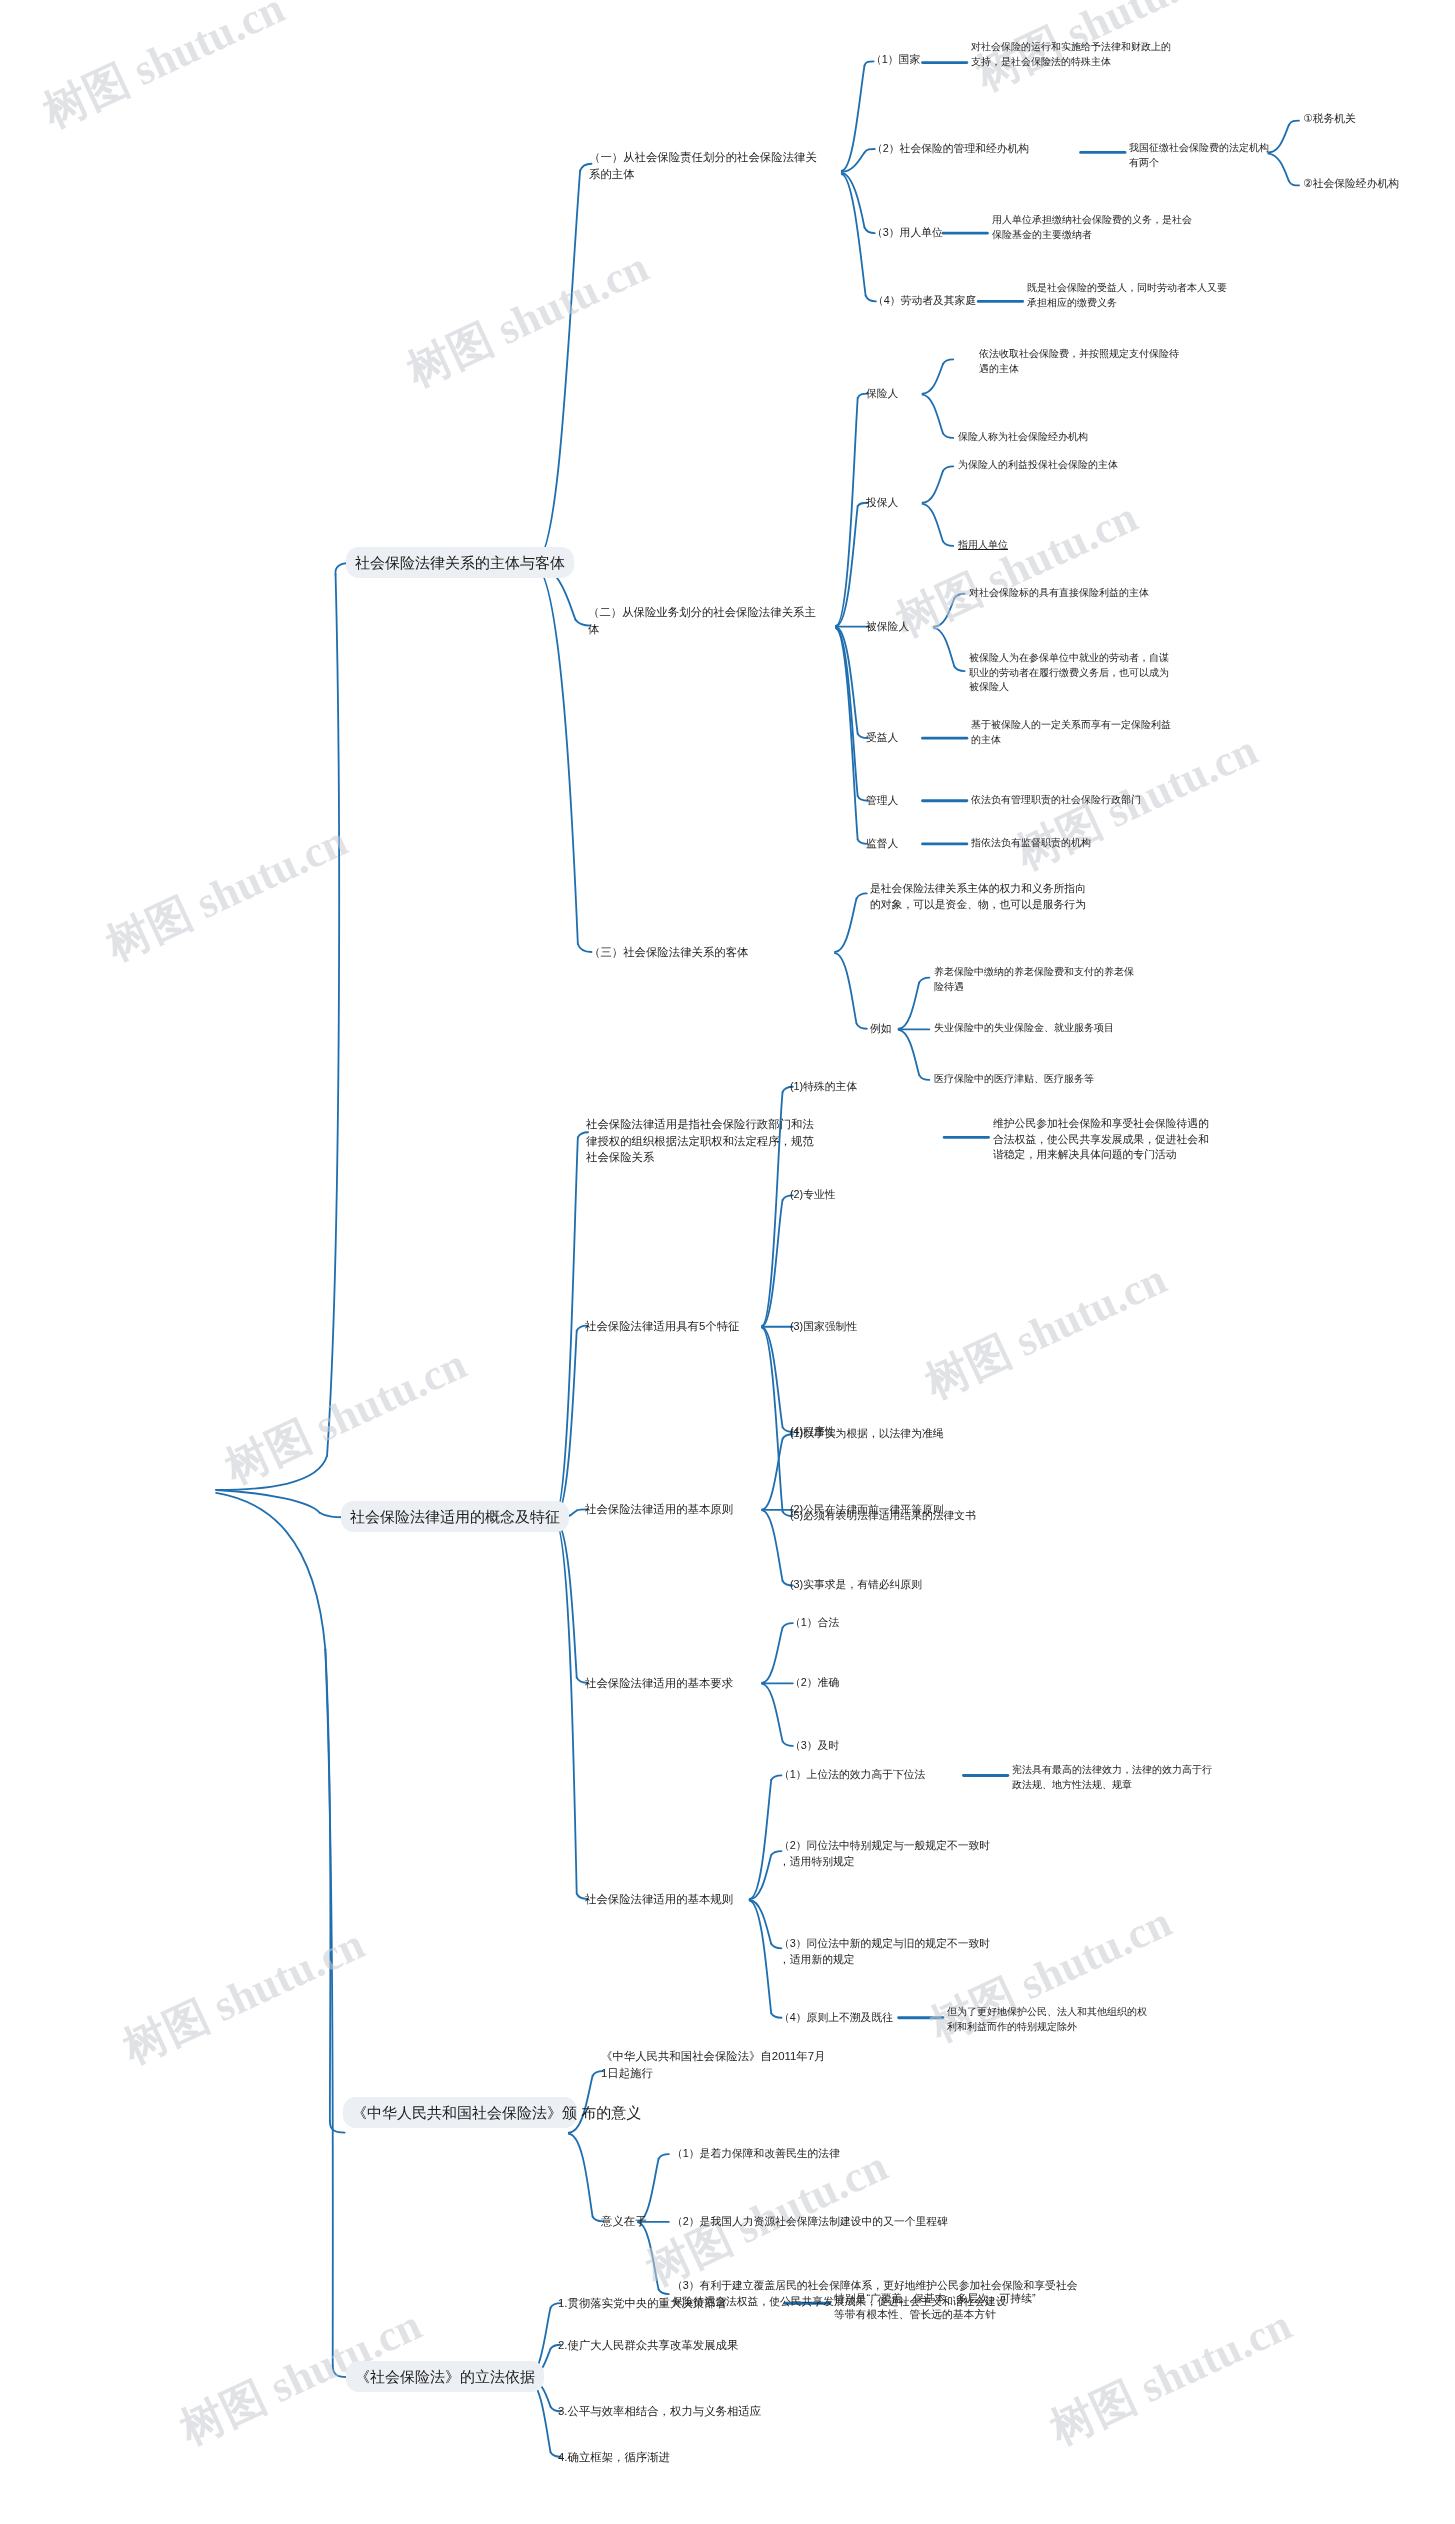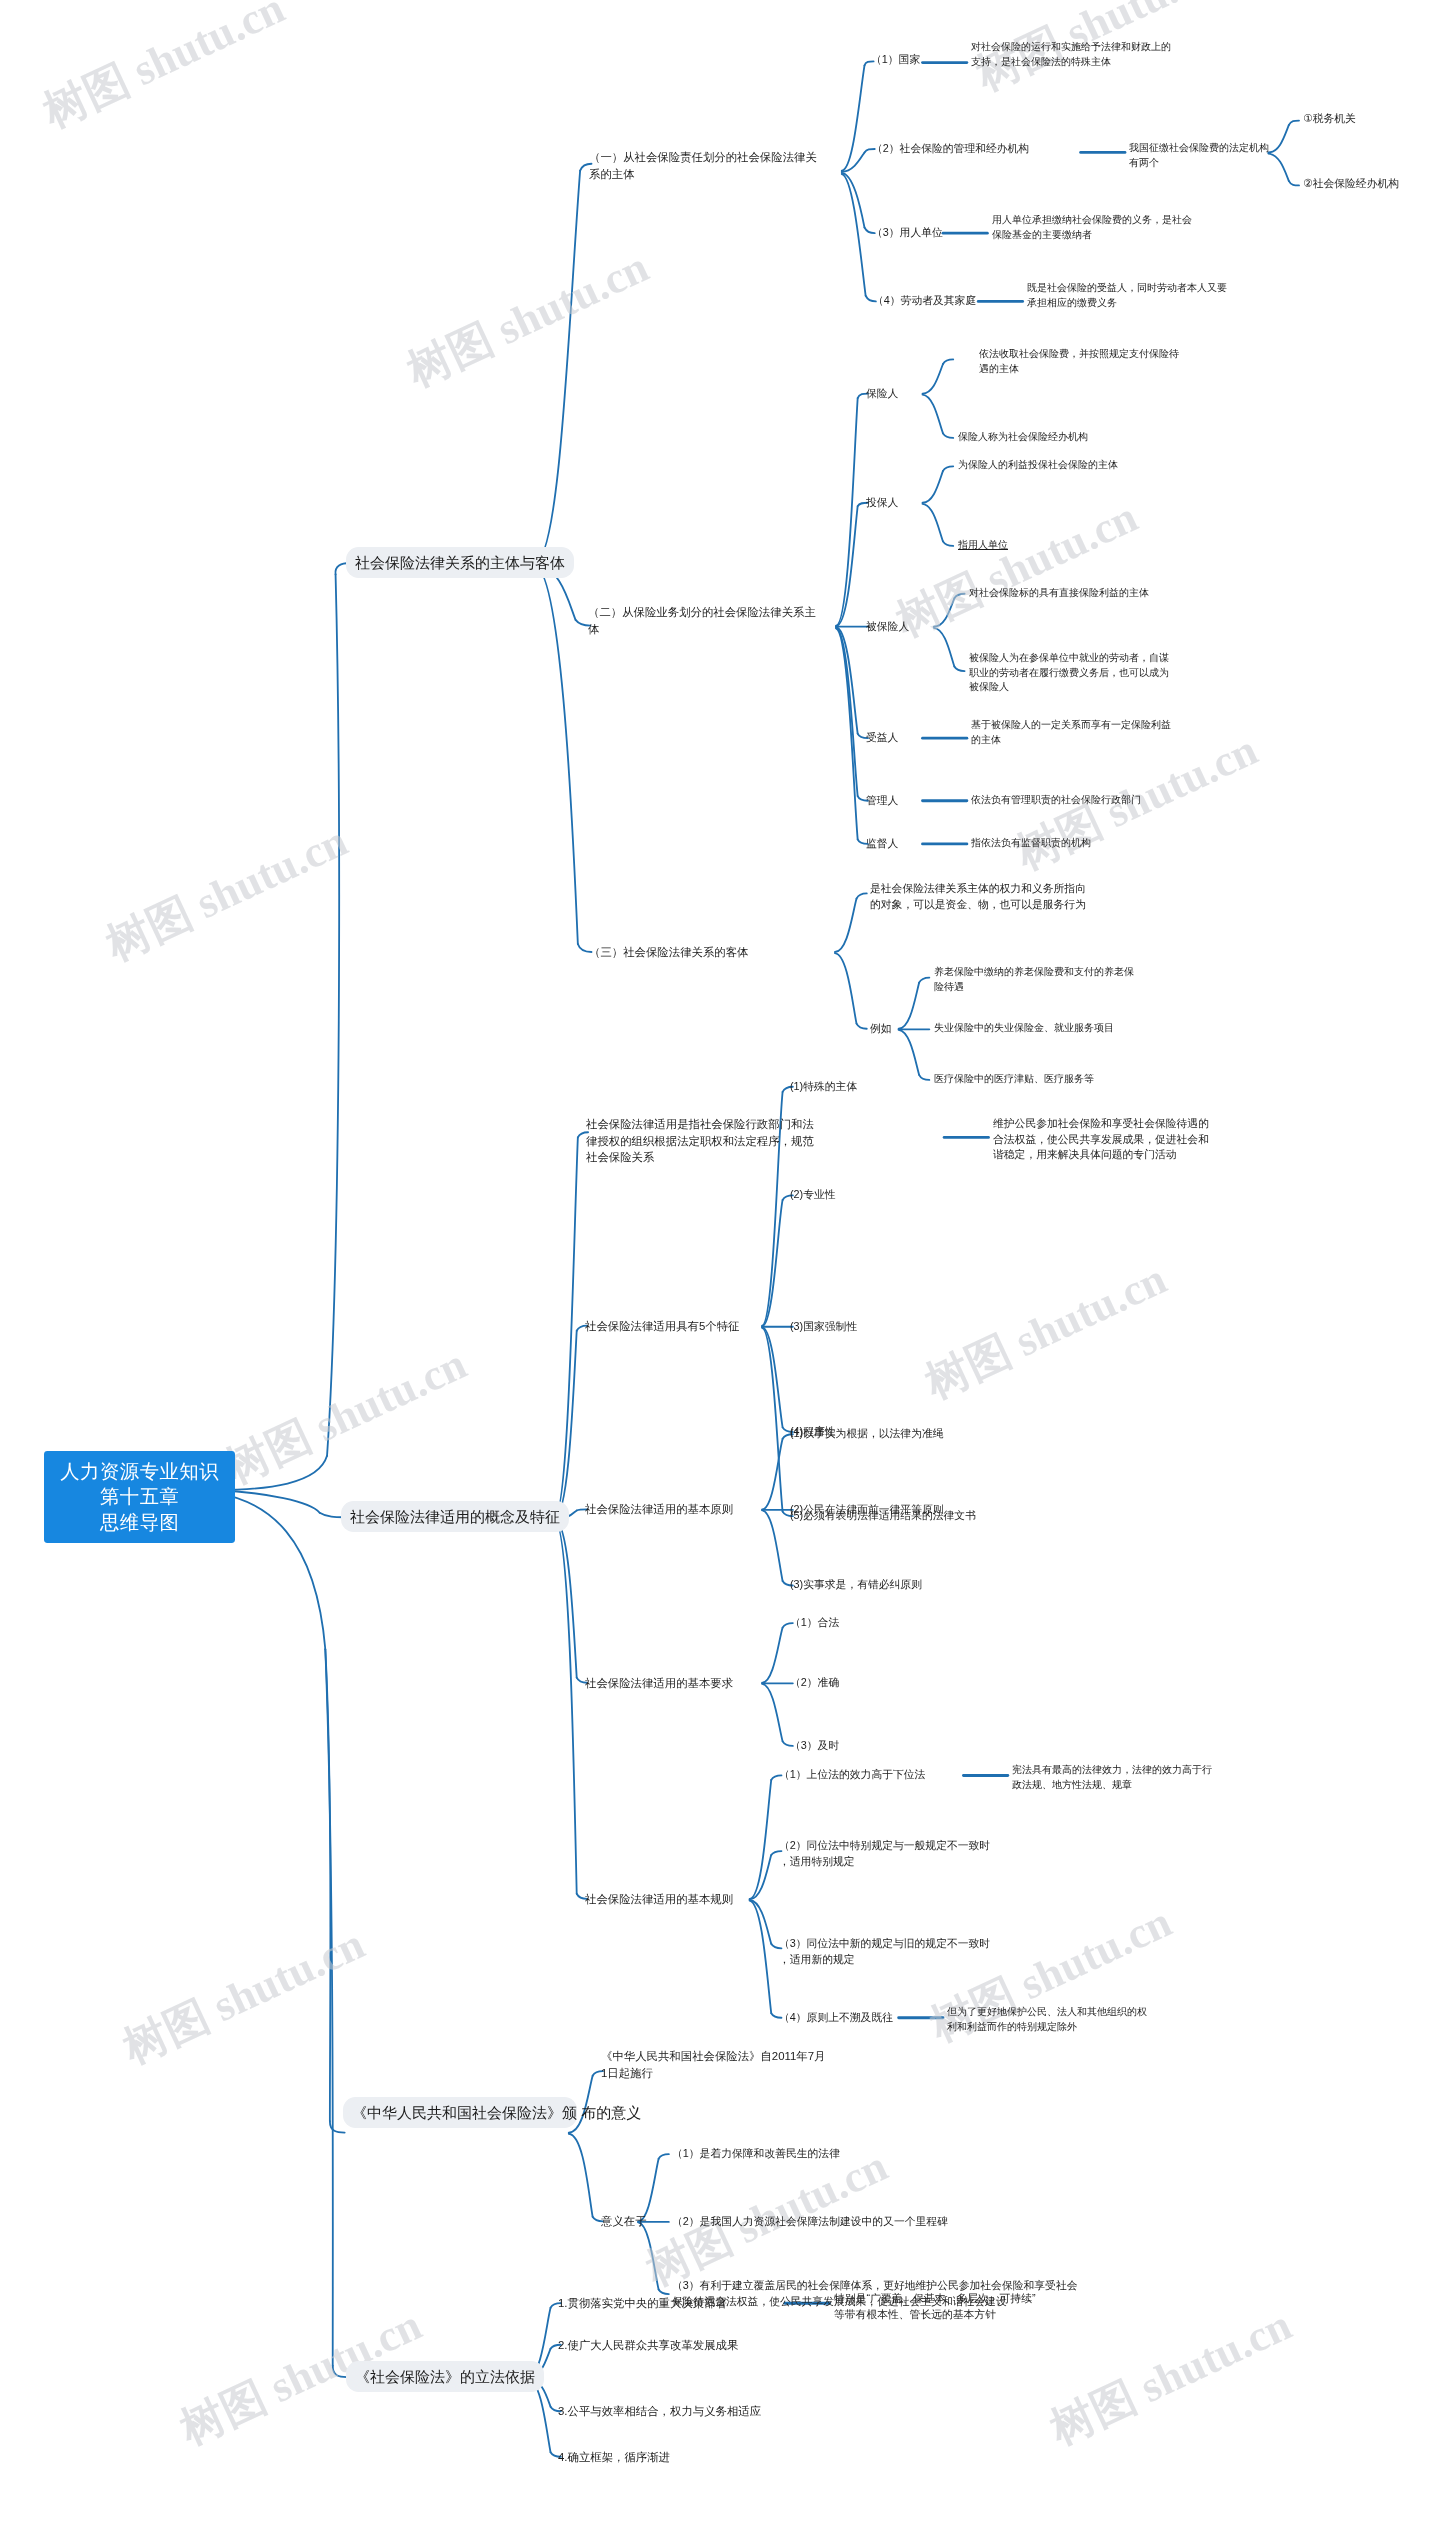--- a/index.html
+++ b/index.html
@@ -224,22 +224,20 @@
   <div class="wm" style="left:97px;top:921px;font-size:44px;transform:rotate(-25deg);">树图 shutu.cn</div>
   <div class="wm" style="left:1007px;top:830px;font-size:44px;transform:rotate(-25deg);">树图 shutu.cn</div>
   <div class="wm" style="left:216px;top:1444px;font-size:44px;transform:rotate(-25deg);">树图 shutu.cn</div>
   <div class="wm" style="left:916px;top:1359px;font-size:44px;transform:rotate(-25deg);">树图 shutu.cn</div>
   <div class="wm" style="left:921px;top:2002px;font-size:44px;transform:rotate(-25deg);">树图 shutu.cn</div>
   <div class="wm" style="left:114px;top:2024px;font-size:44px;transform:rotate(-25deg);">树图 shutu.cn</div>
   <div class="wm" style="left:171px;top:2405px;font-size:44px;transform:rotate(-25deg);">树图 shutu.cn</div>
   <div class="wm" style="left:1041px;top:2405px;font-size:44px;transform:rotate(-25deg);">树图 shutu.cn</div>
   <div class="wm" style="left:637px;top:2246px;font-size:44px;transform:rotate(-25deg);">树图 shutu.cn</div>
 
-  <div class="node root" style="left:44px;top:1451px;width:171px;">人力资源专业知识第十五章
-思维导图</div>
 
   <div class="node lvl1" style="left:346px;top:547px;">社会保险法律关系的主体与客体</div>
 
   <div class="node lvl2" style="left:589px;top:149px;width:256px;">（一）从社会保险责任划分的社会保险法律关
 系的主体</div>
 
   <div class="node lvl3" style="left:871px;top:52px;">（1）国家</div>
   <div class="node lvl4" style="left:971px;top:40px;width:279px;">对社会保险的运行和实施给予法律和财政上的
 支持，是社会保险法的特殊主体</div>
 

